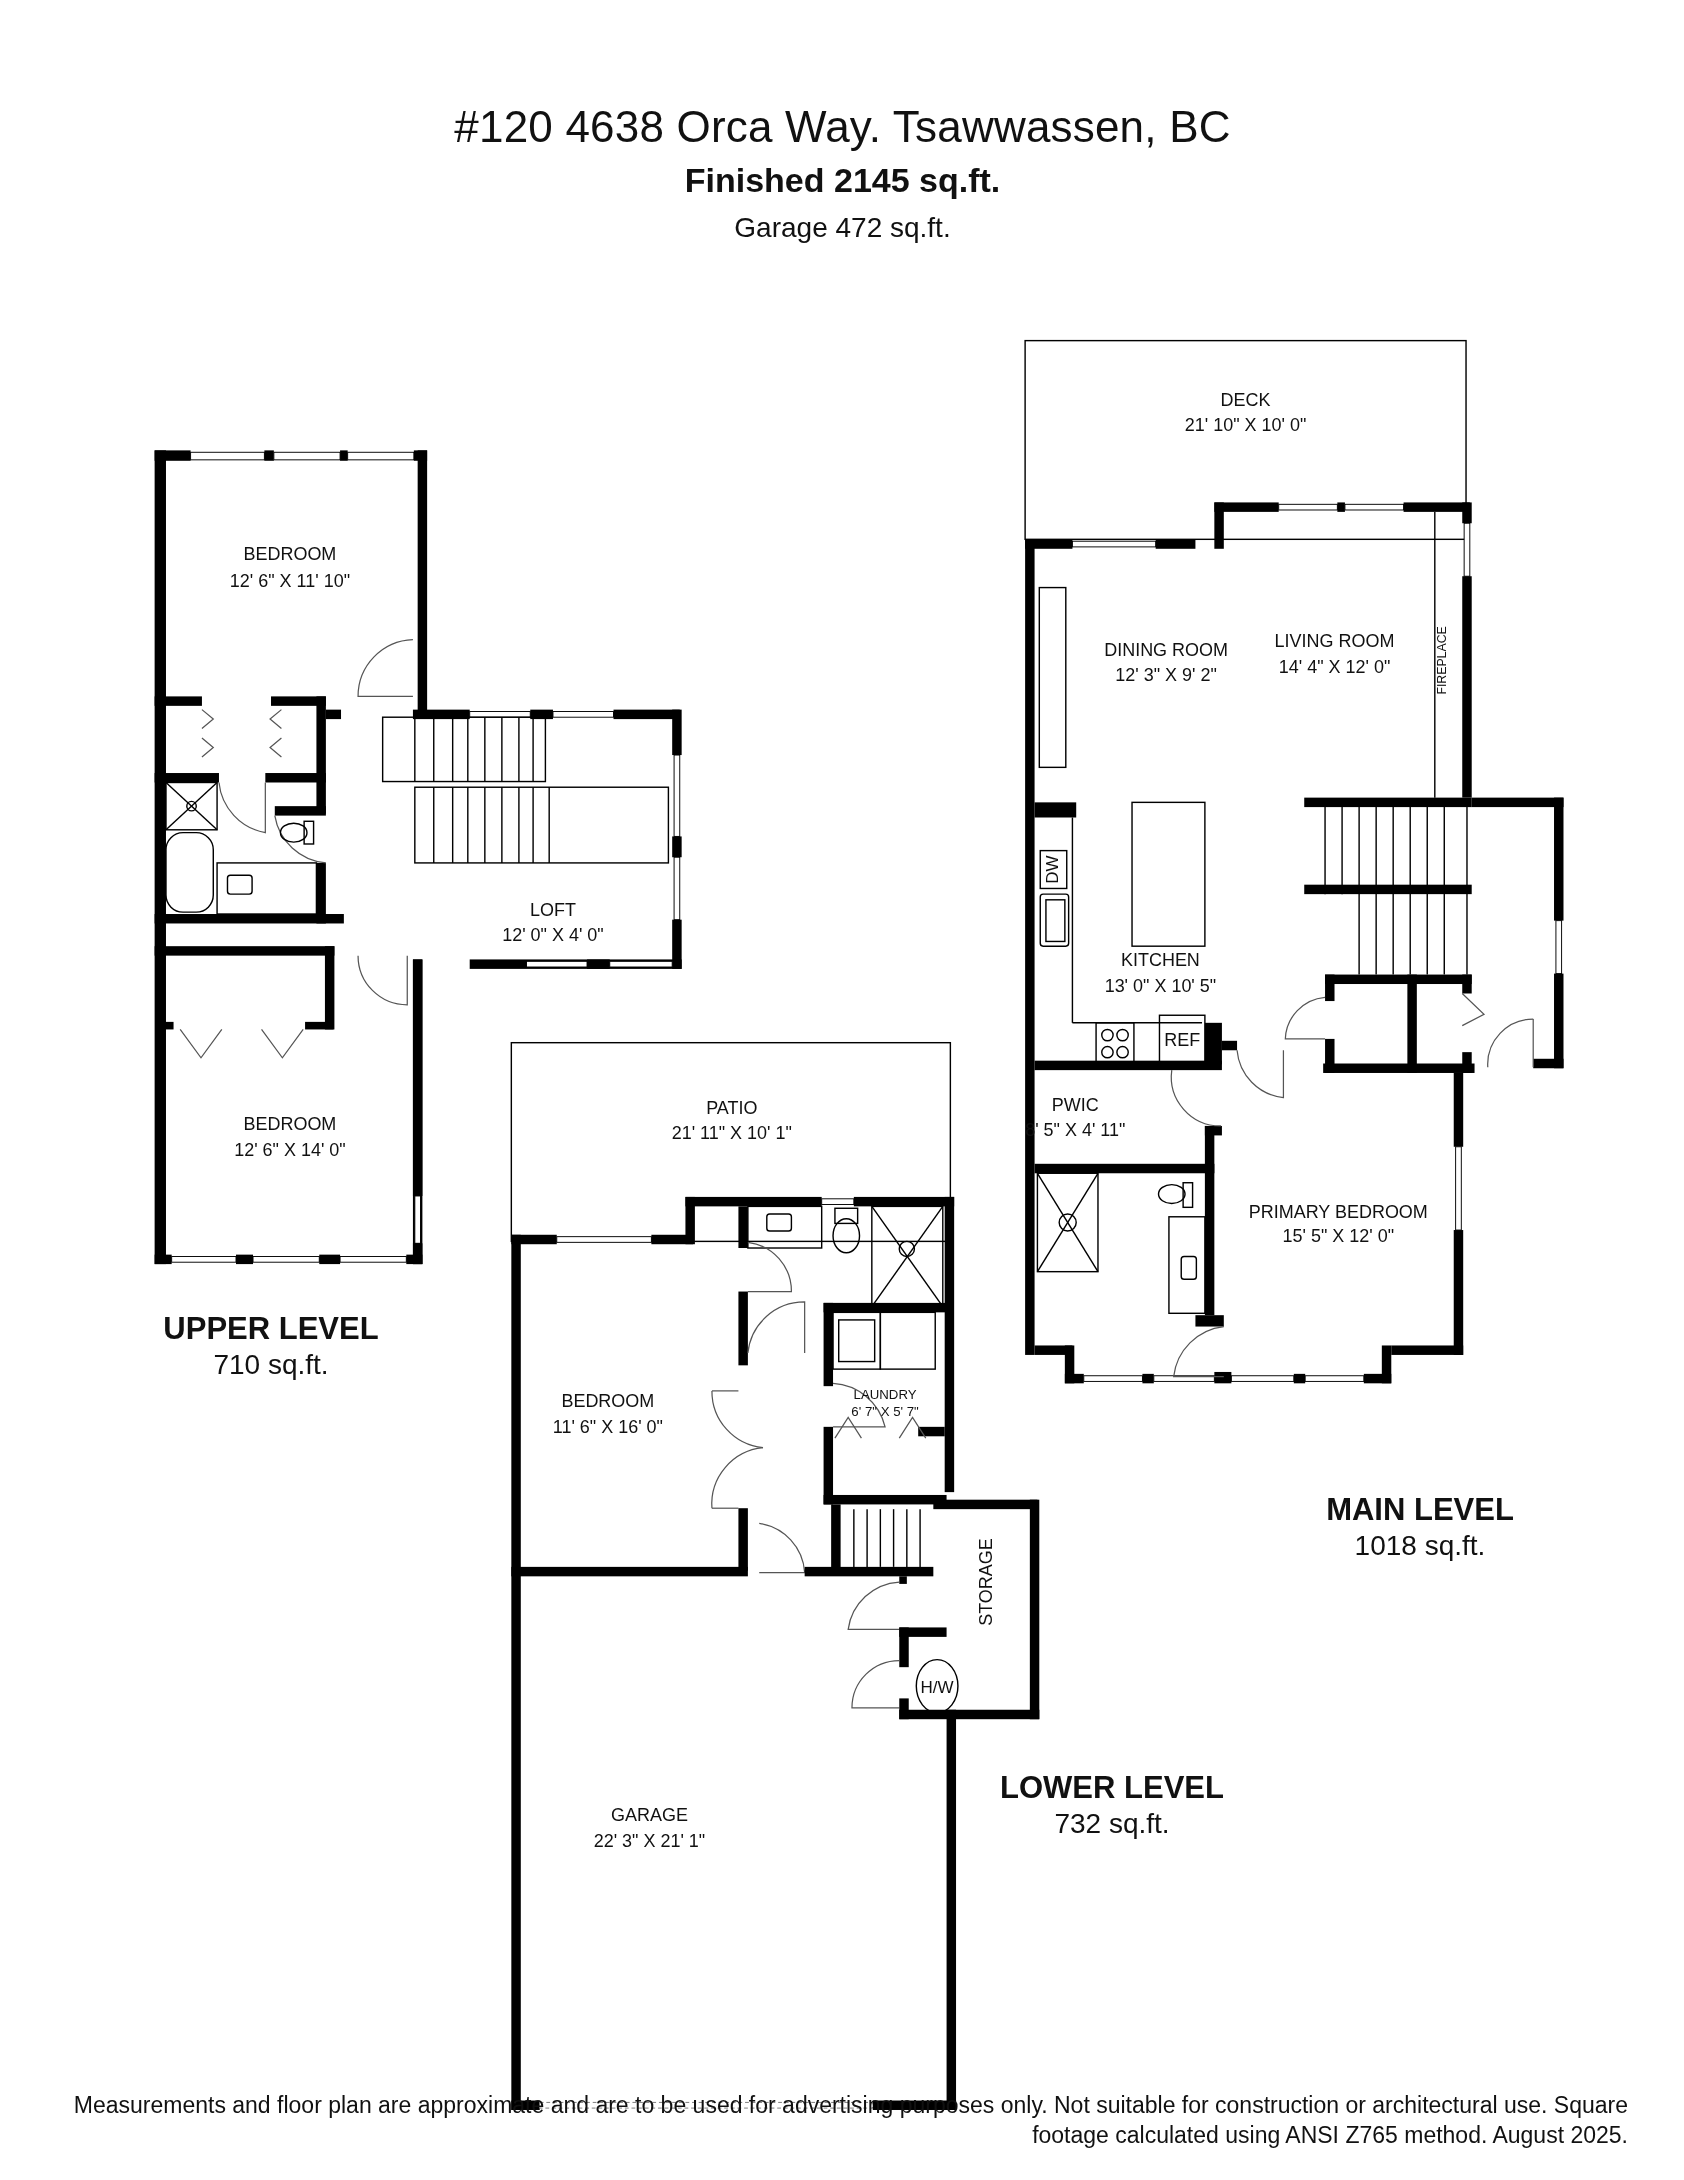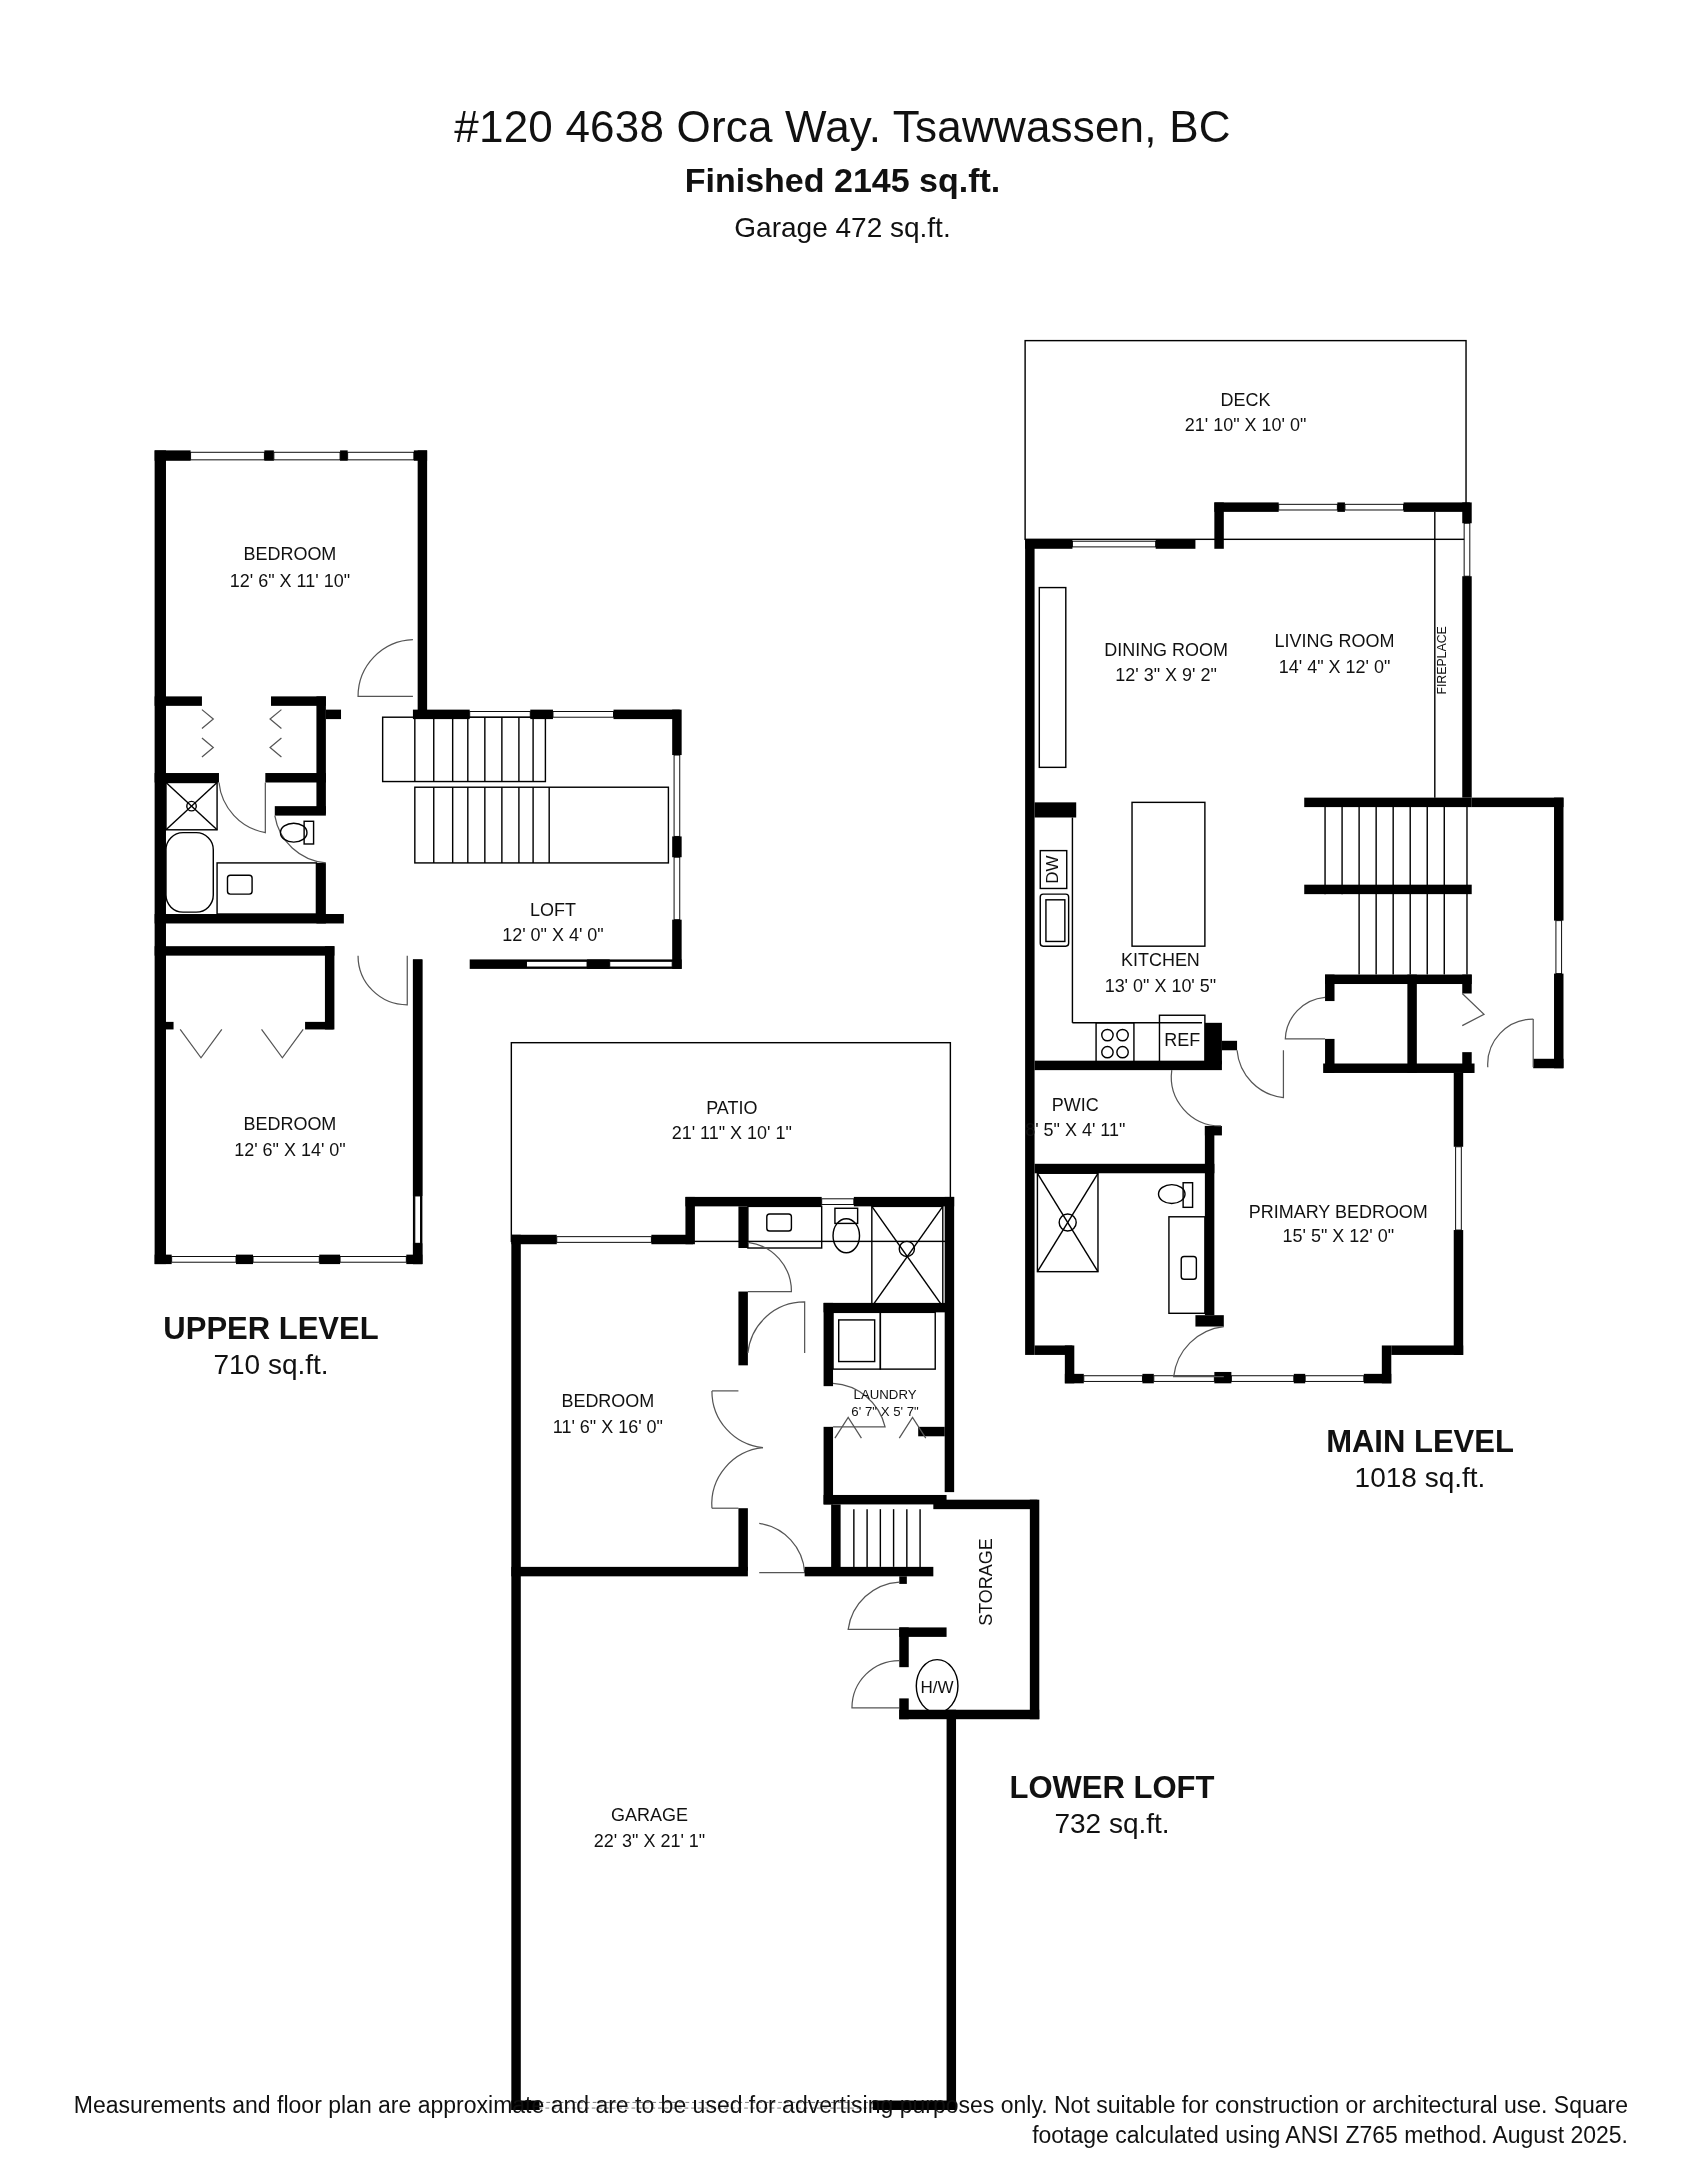--- a/index.html
+++ b/index.html
@@ -343,24 +343,24 @@
     <text class="room-name" x="686" y="1925">GARAGE</text>
     <text class="room-dim" x="686" y="1952">22' 3" X 21' 1"</text>
   </g>
 </svg>
 
 <div class="level" style="left:134px; top:1311px; width:274px;">
   <span class="level-name">UPPER LEVEL</span>
   <span class="level-area">710 sq.ft.</span>
 </div>
 
-<div class="level" style="left:1278px; top:1424px; width:284px;">
+<div class="level" style="left:1278px; top:1492px; width:284px;">
   <span class="level-name">MAIN LEVEL</span>
   <span class="level-area">1018 sq.ft.</span>
 </div>
 
 <div class="level" style="left:975px; top:1770px; width:274px;">
-  <span class="level-name">LOWER LOFT</span>
+  <span class="level-name">LOWER LEVEL</span>
   <span class="level-area">732 sq.ft.</span>
 </div>
 
 <div class="footer">Measurements and floor plan are approximate and are to be used for advertising purposes only. Not suitable for construction or architectural use. Square footage calculated using ANSI Z765 method. August 2025.</div>
 
 
 </body></html>

